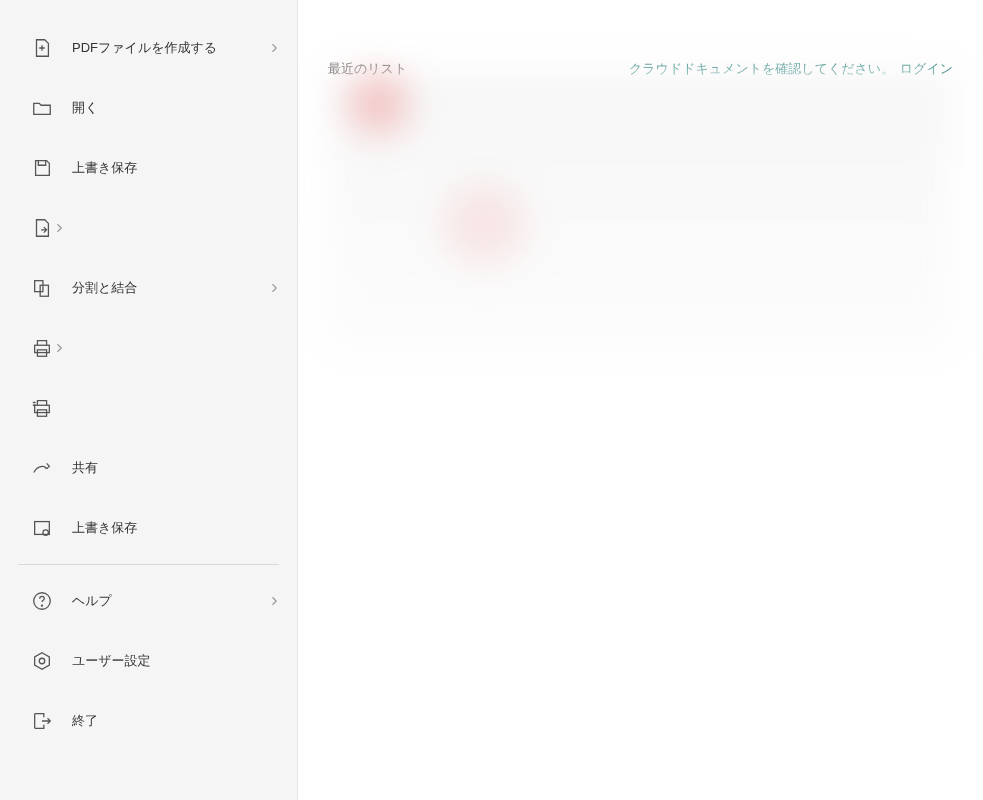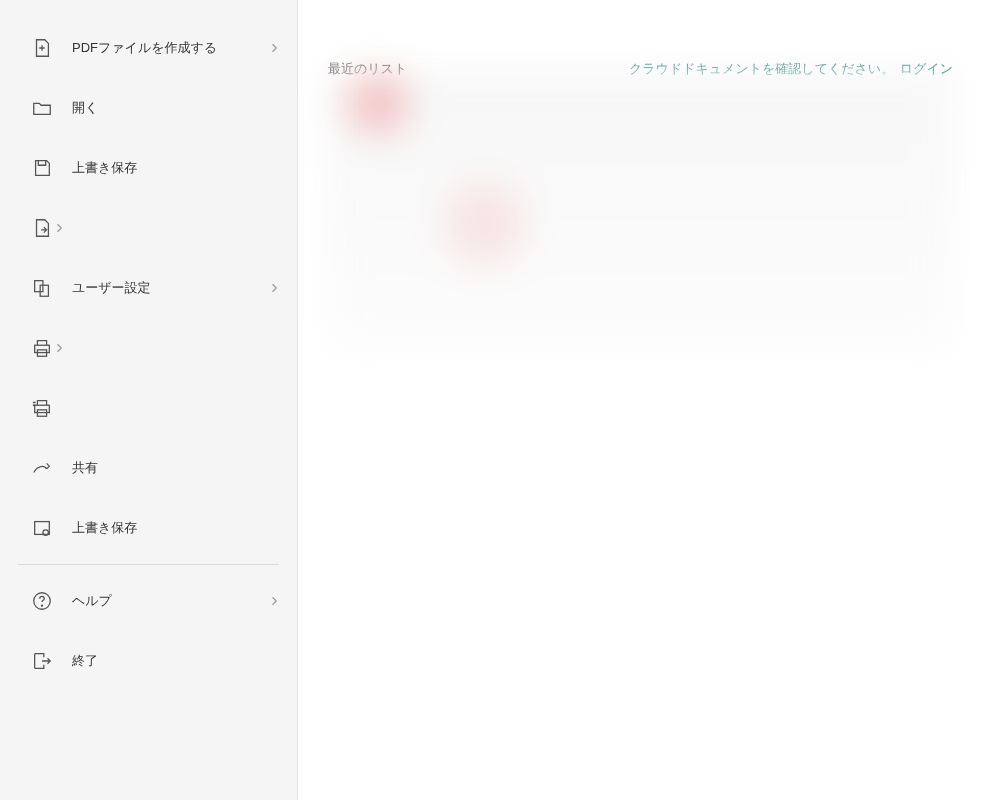--- a/index.html
+++ b/index.html
@@ -139,21 +139,21 @@
     </span>
   </div>
 
   <div class="menu-item">
     <span class="menu-icon">
       <svg viewBox="0 0 24 24" width="22" height="22">
           <rect x="4" y="4" width="9" height="12"></rect>
           <rect x="10" y="9" width="9" height="12"></rect>
         </svg>
     </span>
-    <span class="menu-label">ユーザー設定</span>
+    <span class="menu-label">分割と結合</span>
     <span class="chevron">
       <svg viewBox="0 0 10 16" width="8" height="12">
           <path d="M3 3l5 5-5 5"></path>
         </svg>
     </span>
   </div>
 
   <div class="menu-item">
     <span class="menu-icon">
       <svg viewBox="0 0 24 24" width="22" height="22">
@@ -210,20 +210,29 @@
         </svg>
     </span>
     <span class="menu-label">ヘルプ</span>
     <span class="chevron">
       <svg viewBox="0 0 10 16" width="8" height="12">
           <path d="M3 3l5 5-5 5"></path>
         </svg>
     </span>
   </div>
 
+  <div class="menu-item">
+    <span class="menu-icon">
+      <svg viewBox="0 0 24 24" width="22" height="22">
+          <path d="M12 3l8 4.5v9L12 21l-8-4.5v-9z"></path>
+          <circle cx="12" cy="12" r="3"></circle>
+        </svg>
+    </span>
+    <span class="menu-label">ユーザー設定</span>
+  </div>
 
   <div class="menu-item">
     <span class="menu-icon">
       <svg viewBox="0 0 24 24" width="22" height="22">
           <path d="M4 4h10v4M4 20h10v-4M4 4v16"></path>
           <path d="M12 12h9M18 9l3 3-3 3"></path>
         </svg>
     </span>
     <span class="menu-label">終了</span>
   </div>

